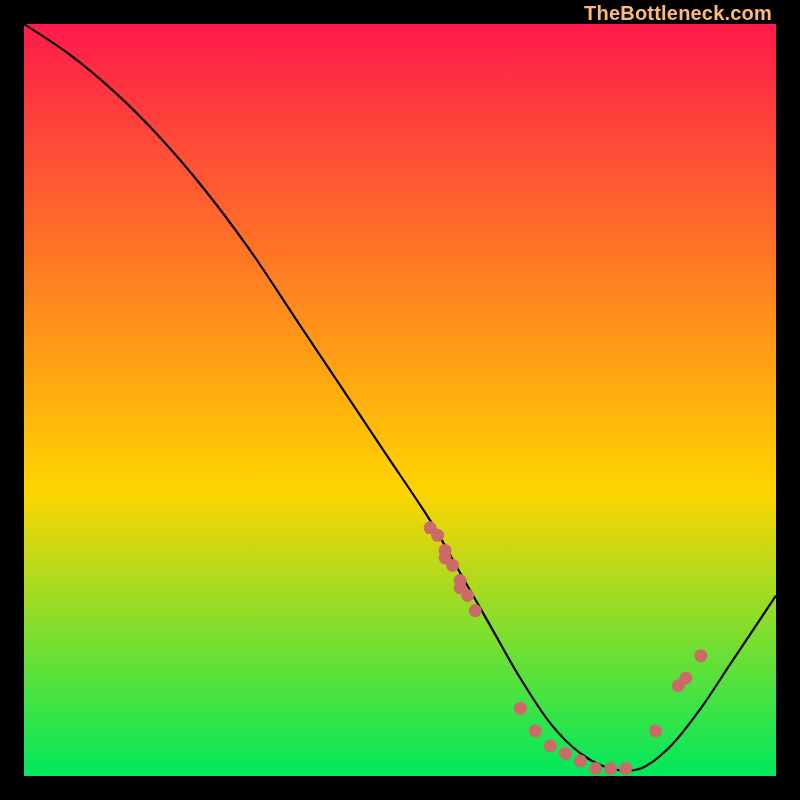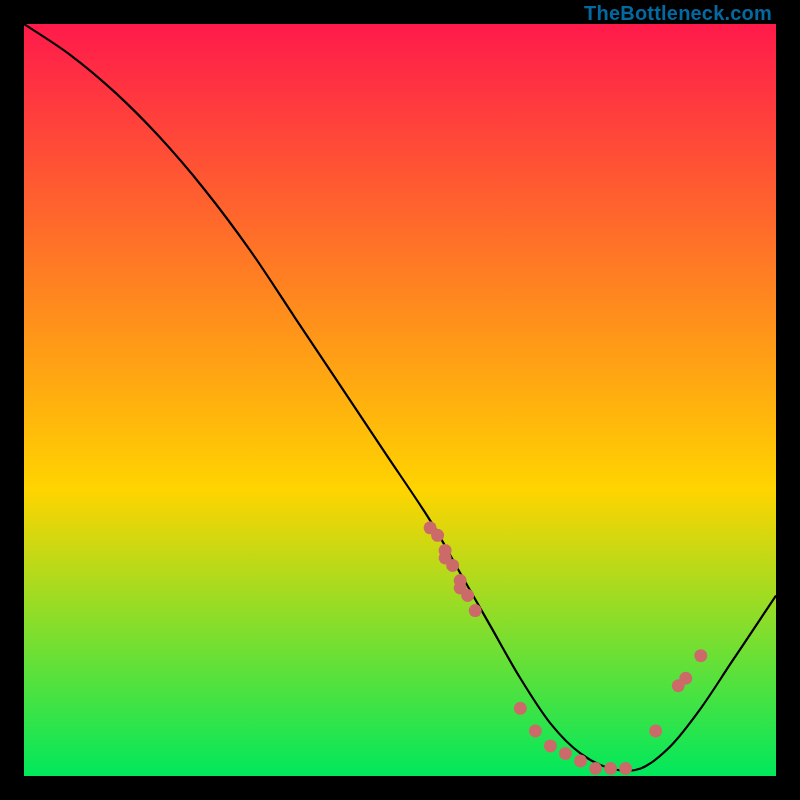--- a/index.html
+++ b/index.html
@@ -25,21 +25,21 @@
     width: 752px;
     height: 752px;
   }
   .watermark {
     position: absolute;
     top: 2px;
     right: 28px;
     font-family: Arial, Helvetica, sans-serif;
     font-size: 20px;
     font-weight: bold;
-    color: #0369a1;
+    color: #fdba74;
     letter-spacing: 0.2px;
     user-select: none;
   }
   svg {
     display: block;
   }
 </style>
 </head>
 <body>
 

